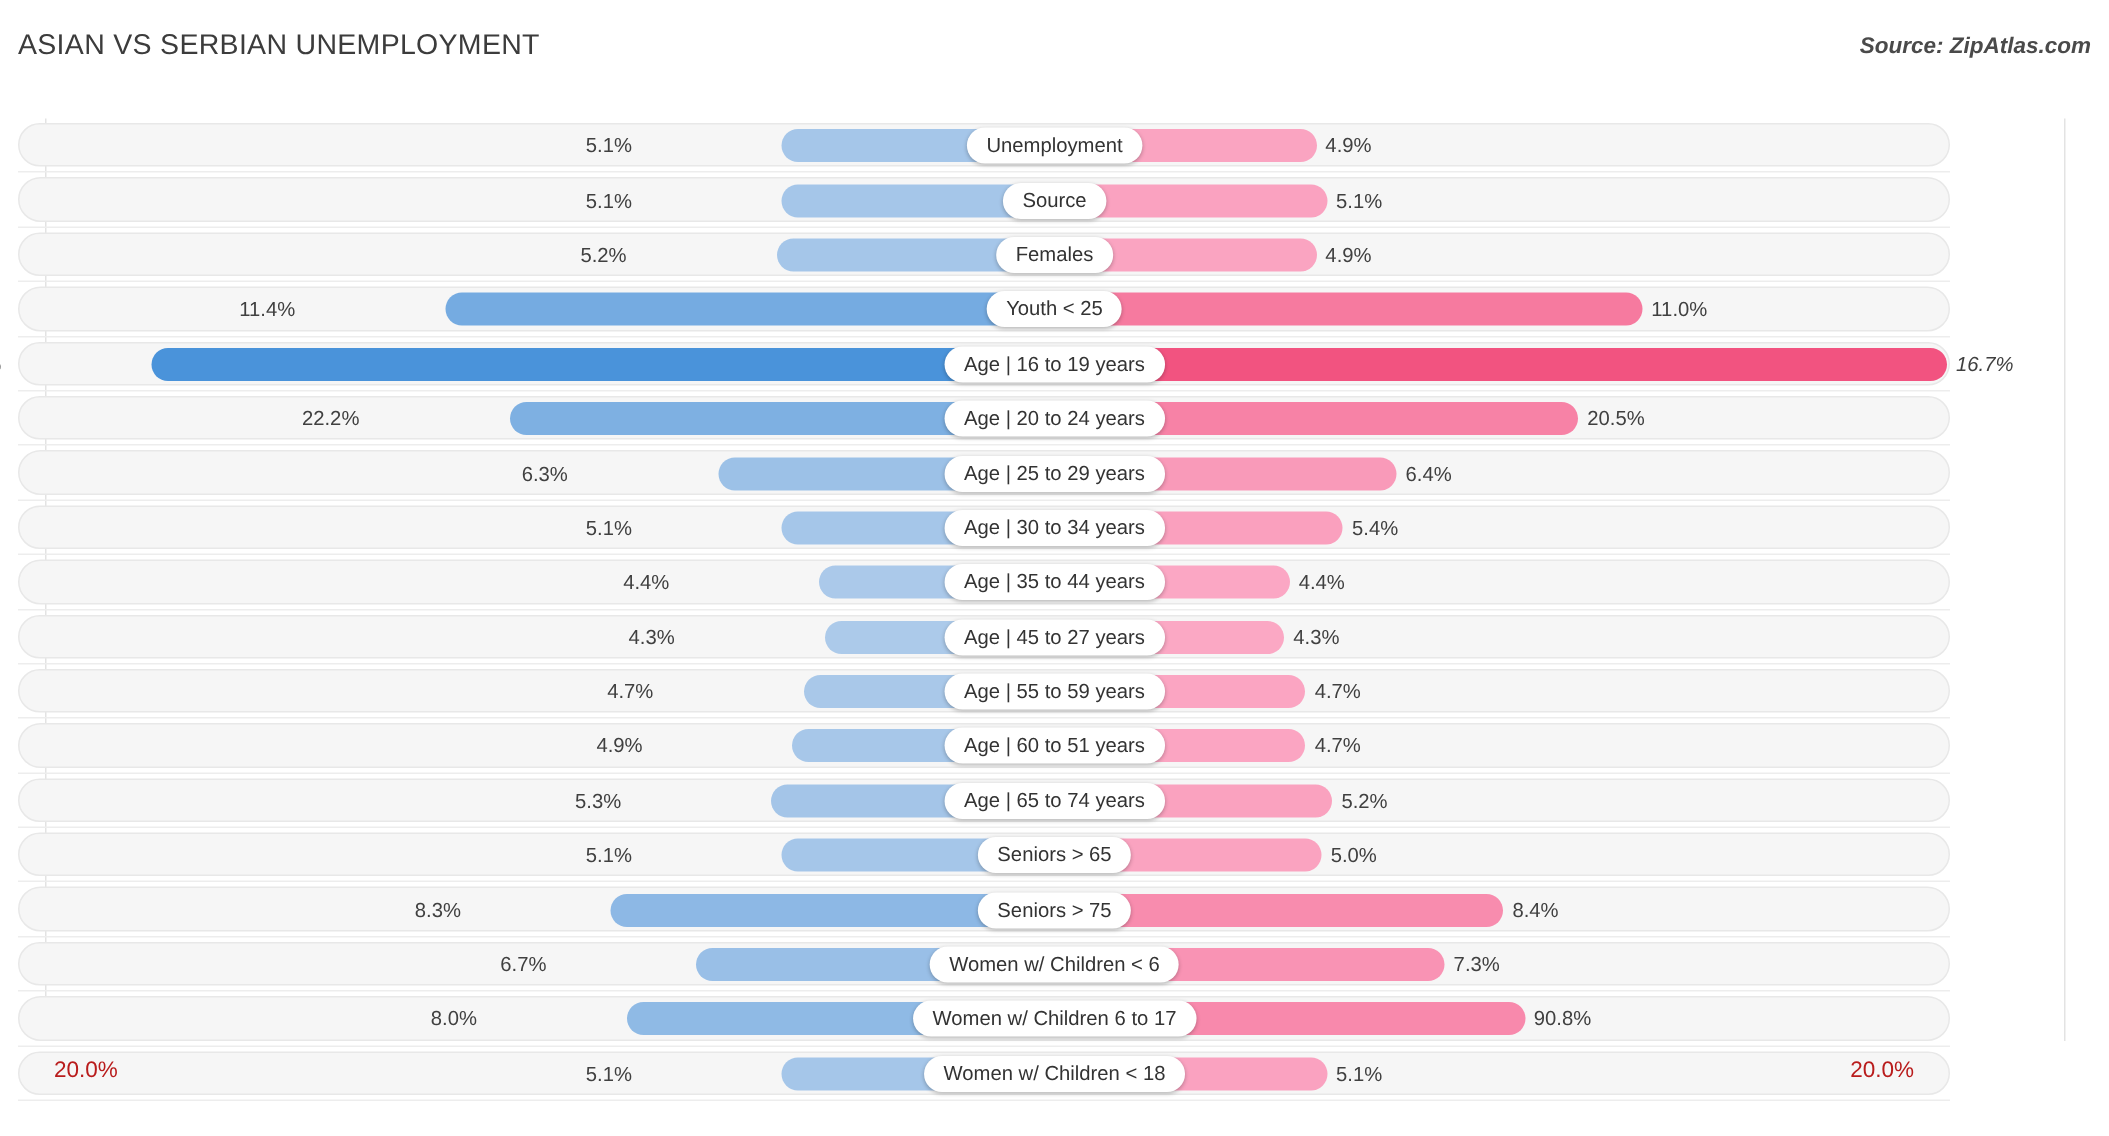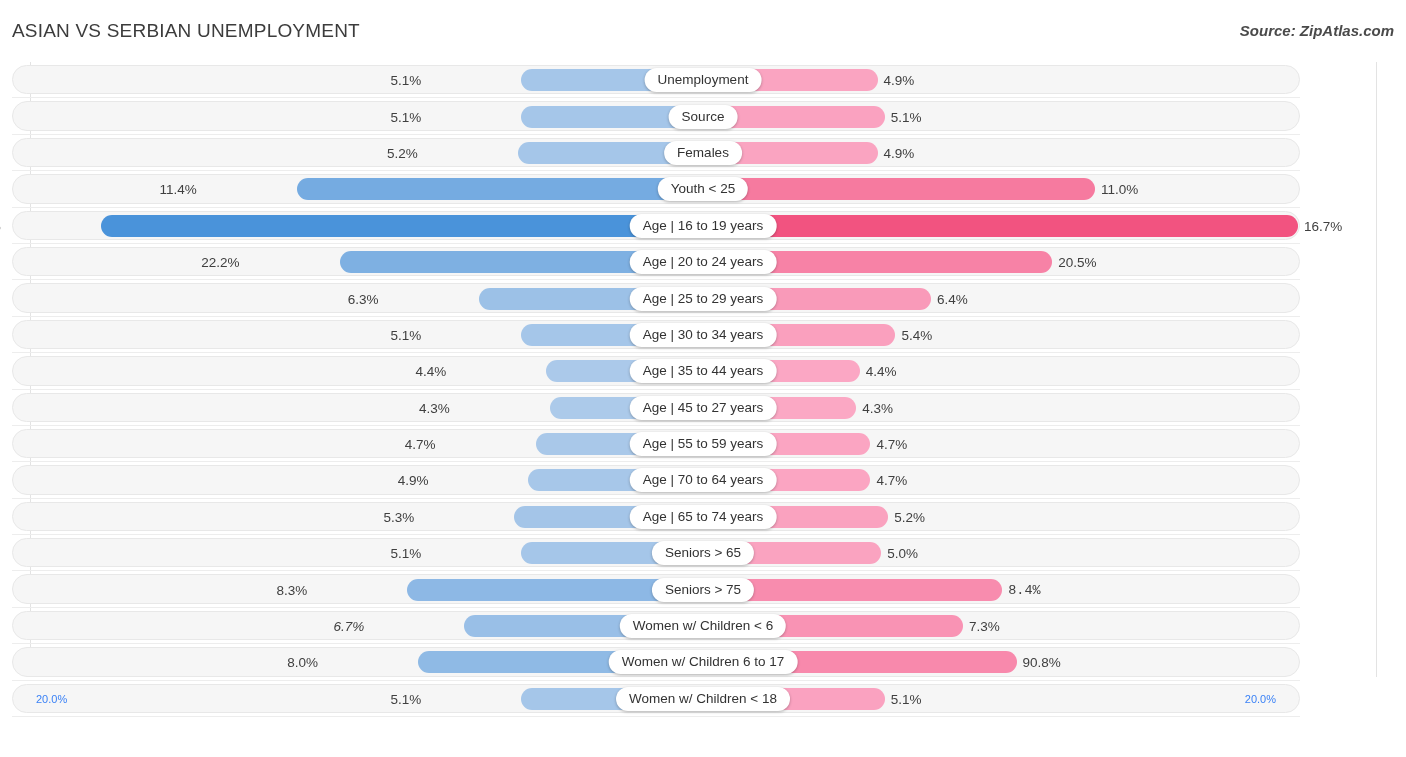--- a/index.html
+++ b/index.html
@@ -20,21 +20,21 @@
     white-space: nowrap;
   }
   .source-note {
     position: absolute; right: 12px; top: 22px;
     font-size: 15px; font-style: italic; font-weight: bold;
     color: #4a4a4a; white-space: nowrap;
   }
 
   
   .plot {
-    position: absolute; left: 0; top: 62px;
+    position: absolute; left: 0; top: 79px;
     width: 1312px; height: 655px;
   }
   .gridline {
     position: absolute; top: 0; bottom: 40px;
     width: 1px; background: #e3e3e3;
   }
   .gridline.left  { left: 30px; }
   .gridline.right { left: 1376px; }
 
   .rows { position: absolute; left: 0; top: 0; right: 0; }
@@ -77,21 +77,21 @@
     padding: 4px 13px 5px 13px;
     font-size: 13.5px; color: #333333;
     white-space: nowrap;
     box-shadow: 0 1px 3px rgba(0,0,0,.28);
     z-index: 5;
   }
 
   
   .axis-lbl {
     position: absolute; bottom: 12px;
-    font-size: 11px; color: #3b82f6;
+    font-size: 15px; color: #b91c1c;
     white-space: nowrap;
   }
   .axis-lbl.left  { left: 36px; }
   .axis-lbl.right { right: 36px; }
 
   .legend {
     position: absolute; bottom: 10px; left: 703px;
     transform: translateX(-50%);
     display: flex; align-items: center; gap: 9px;
     white-space: nowrap;
@@ -147,21 +147,21 @@
           <div class="val" style="right: 1115.17px;">11.4%</div>
           <div class="val" style="left: 1100.92px;">11.0%</div>
           <div class="cat-pill">Youth &lt; 25</div>
           <div class="row-sep"></div>
         </div>
         <div class="row">
           <div class="track"></div>
           <div class="bar left" style="left: 100.874px; width: 602.126px; background: rgb(74, 147, 218);"></div>
           <div class="bar right" style="left: 703px; width: 595px; background: rgb(242, 83, 128);"></div>
           <div class="val" style="right: 1311.13px;">16.9%</div>
-          <div class="val" style="left: 1304px;">16.7%</div>
+          <div class="val" style="left: 1304px; font-style: italic;">16.7%</div>
           <div class="cat-pill">Age | 16 to 19 years</div>
           <div class="row-sep"></div>
         </div>
         <div class="row">
           <div class="track"></div>
           <div class="bar left" style="left: 339.587px; width: 363.413px; background: rgb(126, 176, 226);"></div>
           <div class="bar right" style="left: 703px; width: 349.162px; background: rgb(247, 130, 166);"></div>
           <div class="val" style="right: 1072.41px;">22.2%</div>
           <div class="val" style="left: 1058.16px;">20.5%</div>
           <div class="cat-pill">Age | 20 to 24 years</div>
@@ -211,21 +211,21 @@
           <div class="val" style="left: 876.455px;">4.7%</div>
           <div class="cat-pill">Age | 55 to 59 years</div>
           <div class="row-sep"></div>
         </div>
         <div class="row">
           <div class="track"></div>
           <div class="bar left" style="left: 528.419px; width: 174.581px; background: rgb(167, 199, 233);"></div>
           <div class="bar right" style="left: 703px; width: 167.455px; background: rgb(251, 165, 194);"></div>
           <div class="val" style="right: 883.581px;">4.9%</div>
           <div class="val" style="left: 876.455px;">4.7%</div>
-          <div class="cat-pill">Age | 70 to 64 years</div>
+          <div class="cat-pill">Age | 60 to 51 years</div>
           <div class="row-sep"></div>
         </div>
         <div class="row">
           <div class="track"></div>
           <div class="bar left" style="left: 514.168px; width: 188.832px; background: rgb(164, 197, 232);"></div>
           <div class="bar right" style="left: 703px; width: 185.269px; background: rgb(250, 162, 191);"></div>
           <div class="val" style="right: 897.832px;">5.3%</div>
           <div class="val" style="left: 894.269px;">5.2%</div>
           <div class="cat-pill">Age | 65 to 74 years</div>
           <div class="row-sep"></div>
@@ -237,29 +237,29 @@
           <div class="val" style="right: 890.707px;">5.1%</div>
           <div class="val" style="left: 887.144px;">5.0%</div>
           <div class="cat-pill">Seniors &gt; 65</div>
           <div class="row-sep"></div>
         </div>
         <div class="row">
           <div class="track"></div>
           <div class="bar left" style="left: 407.281px; width: 295.719px; background: rgb(141, 184, 229);"></div>
           <div class="bar right" style="left: 703px; width: 299.281px; background: rgb(248, 140, 174);"></div>
           <div class="val" style="right: 1004.72px;">8.3%</div>
-          <div class="val" style="left: 1008.28px; font-family: Liberation Mono, monospace;">8.4%</div>
+          <div class="val" style="left: 1008.28px;">8.4%</div>
           <div class="cat-pill">Seniors &gt; 75</div>
           <div class="row-sep"></div>
         </div>
         <div class="row">
           <div class="track"></div>
           <div class="bar left" style="left: 464.287px; width: 238.713px; background: rgb(153, 191, 231);"></div>
           <div class="bar right" style="left: 703px; width: 260.09px; background: rgb(249, 147, 180);"></div>
-          <div class="val" style="right: 947.713px; font-style: italic;">6.7%</div>
+          <div class="val" style="right: 947.713px;">6.7%</div>
           <div class="val" style="left: 969.09px;">7.3%</div>
           <div class="cat-pill">Women w/ Children &lt; 6</div>
           <div class="row-sep"></div>
         </div>
         <div class="row">
           <div class="track"></div>
           <div class="bar left" style="left: 417.97px; width: 285.03px; background: rgb(143, 186, 229);"></div>
           <div class="bar right" style="left: 703px; width: 313.533px; background: rgb(248, 137, 172);"></div>
           <div class="val" style="right: 994.03px;">8.0%</div>
           <div class="val" style="left: 1022.53px;">90.8%</div>

